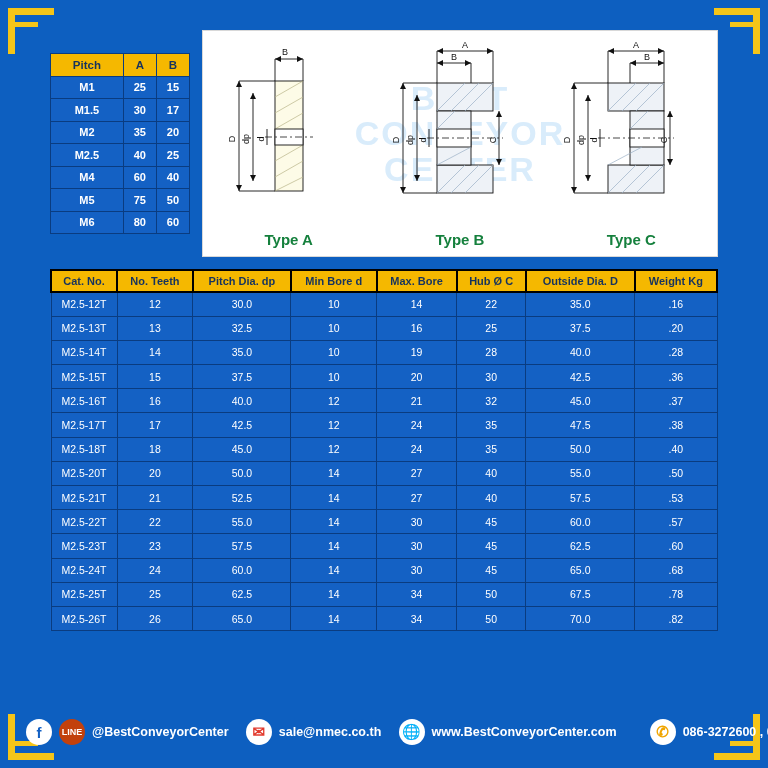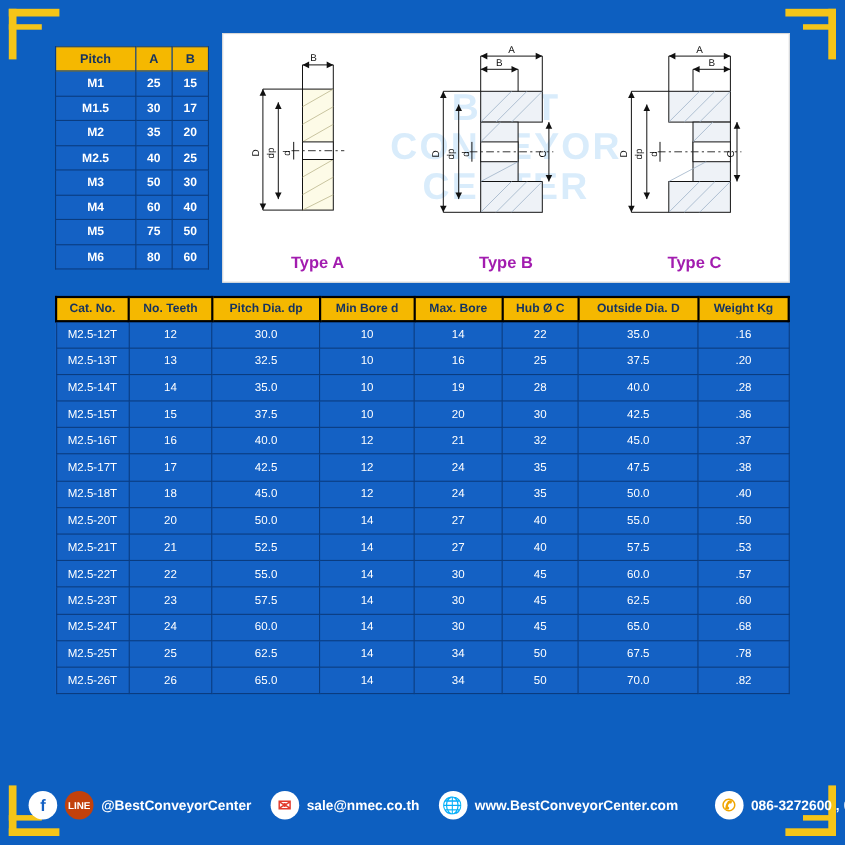--- a/index.html
+++ b/index.html
@@ -87,21 +87,21 @@
     white-space: pre;
     pointer-events:none;
   }
   .dia-row { display:flex; height:100%; position:relative; z-index:2; }
   .dia-cell { flex:1; position:relative; }
   .dia-cell .cap {
     position:absolute; bottom:8px; left:0; right:0;
     text-align:center;
     font-size: 15px;
     font-weight: bold;
-    color:#a21caf;
+    color:#15803d;
   }
   .dia-svg { position:absolute; top:6px; left:0; right:0; margin:auto; display:block; }
 
   
   .spec-wrap { margin: 12px 24px 0 24px; }
   .spec-table { width:100%; background:#1461c4; }
   .spec-table th {
     background:#f5b800;
     color:#16335e;
     font-size: 11px;
@@ -196,25 +196,20 @@
           </tr>
         <tr>
             <td>M2</td>
             <td>35</td>
             <td>20</td>
           </tr>
         <tr>
             <td>M2.5</td>
             <td>40</td>
             <td>25</td>
-          </tr>
-        <tr>
-            <td>M3</td>
-            <td>50</td>
-            <td>30</td>
           </tr>
         <tr>
             <td>M4</td>
             <td>60</td>
             <td>40</td>
           </tr>
         <tr>
             <td>M5</td>
             <td>75</td>
             <td>50</td>

